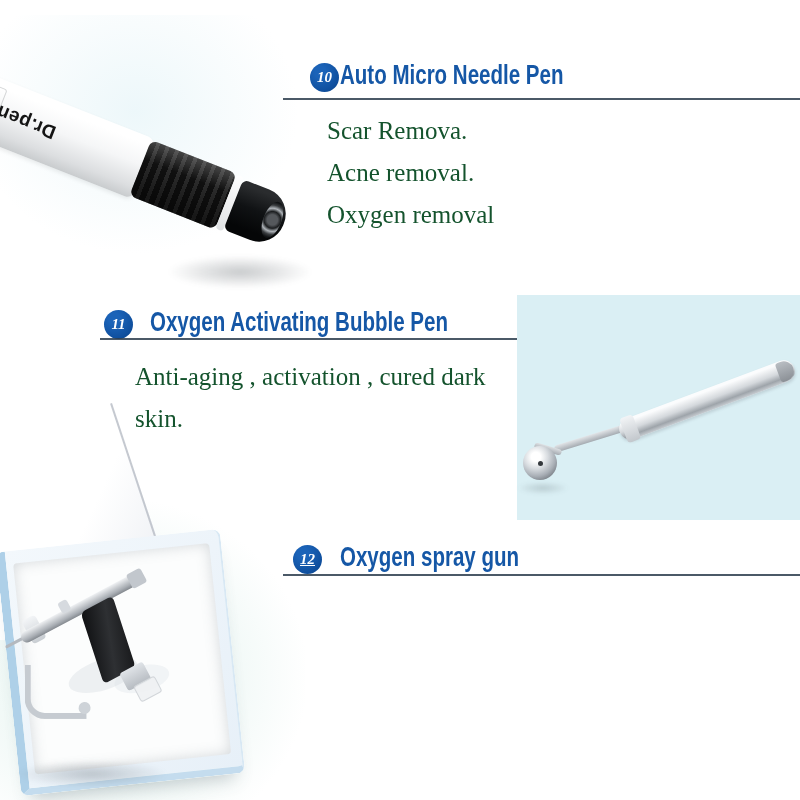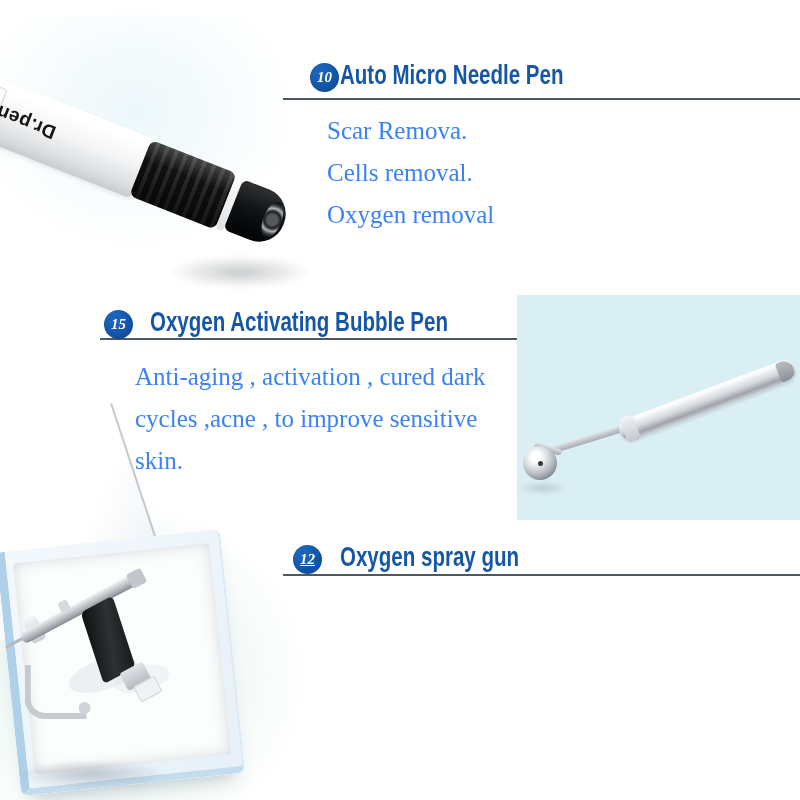--- a/index.html
+++ b/index.html
@@ -10,21 +10,21 @@
   .badge{position:absolute;width:29px;height:29px;border-radius:50%;
          background:radial-gradient(circle at 35% 30%, #1b63b8 20%, #0f4f9e 70%, #0a4184);
          color:#ffffff;display:flex;align-items:center;justify-content:center;
          font-family:"Liberation Serif", serif;font-style:italic;font-weight:bold;font-size:15px;}
   .title{position:absolute;color:#1557a6;font-family:"Liberation Sans", sans-serif;
          font-weight:800;font-size:27px;white-space:nowrap;letter-spacing:0px;
          transform:scaleX(0.76);transform-origin:left center;}
   .rule{position:absolute;height:2px;background:#2c3c4c;opacity:0.85;}
 
   
-  .copy{position:absolute;color:#3b82f6;font-size:25px;line-height:42px;white-space:nowrap;}
+  .copy{position:absolute;color:#14532d;font-size:25px;line-height:42px;white-space:nowrap;}
   .copy div{height:42px;}
 
   
   .pen-wash{position:absolute;left:-30px;top:15px;width:330px;height:240px;
             background:radial-gradient(ellipse at 50% 40%, rgba(222,241,246,0.55), rgba(222,241,246,0) 70%);}
   .drpen{position:absolute;left:-70px;top:53px;width:380px;height:64px;
          transform:rotate(21.5deg);transform-origin:0 50%;}
   .drpen .body{position:absolute;left:0;top:0;width:230px;height:64px;
          background:linear-gradient(180deg,#ffffff 12%,#f5f6f7 45%,#dcdee0 82%,#c9ccce);
          border-radius:30px 8px 8px 30px;box-shadow:0 2px 4px rgba(0,0,0,0.08);}
@@ -125,32 +125,31 @@
   </div>
   <div class="pen-shadow"></div>
 
   <div class="badge" style="left:310px;top:63px;">
     <span>10</span>
   </div>
   <div class="title" style="left:340px;top:60px;">Auto Micro Needle Pen</div>
   <div class="rule" style="left:283px;top:98px;width:517px;"></div>
   <div class="copy" style="left:327px;top:110px;">
     <div>Scar Remova.</div>
-    <div>Cells removal.</div>
+    <div>Acne removal.</div>
     <div>Oxygen removal</div>
   </div>
 
   <div class="badge" style="left:104px;top:310px;">
-    <span>15</span>
+    <span>11</span>
   </div>
   <div class="title" style="left:150px;top:307px;">Oxygen Activating Bubble Pen</div>
   <div class="rule" style="left:100px;top:338px;width:417px;"></div>
   <div class="copy" style="left:135px;top:356px;">
     <div>Anti-aging , activation , cured dark</div>
-    <div>cycles ,acne , to improve sensitive</div>
     <div>skin.</div>
   </div>
 
   <div class="panel">
     <div class="bp-shadow"></div>
     <div class="bp-neck"></div>
     <div class="bp-neck2"></div>
     <div class="bp-handle">
       <div class="bp-endcap"></div>
       <div class="bp-collar"></div>

